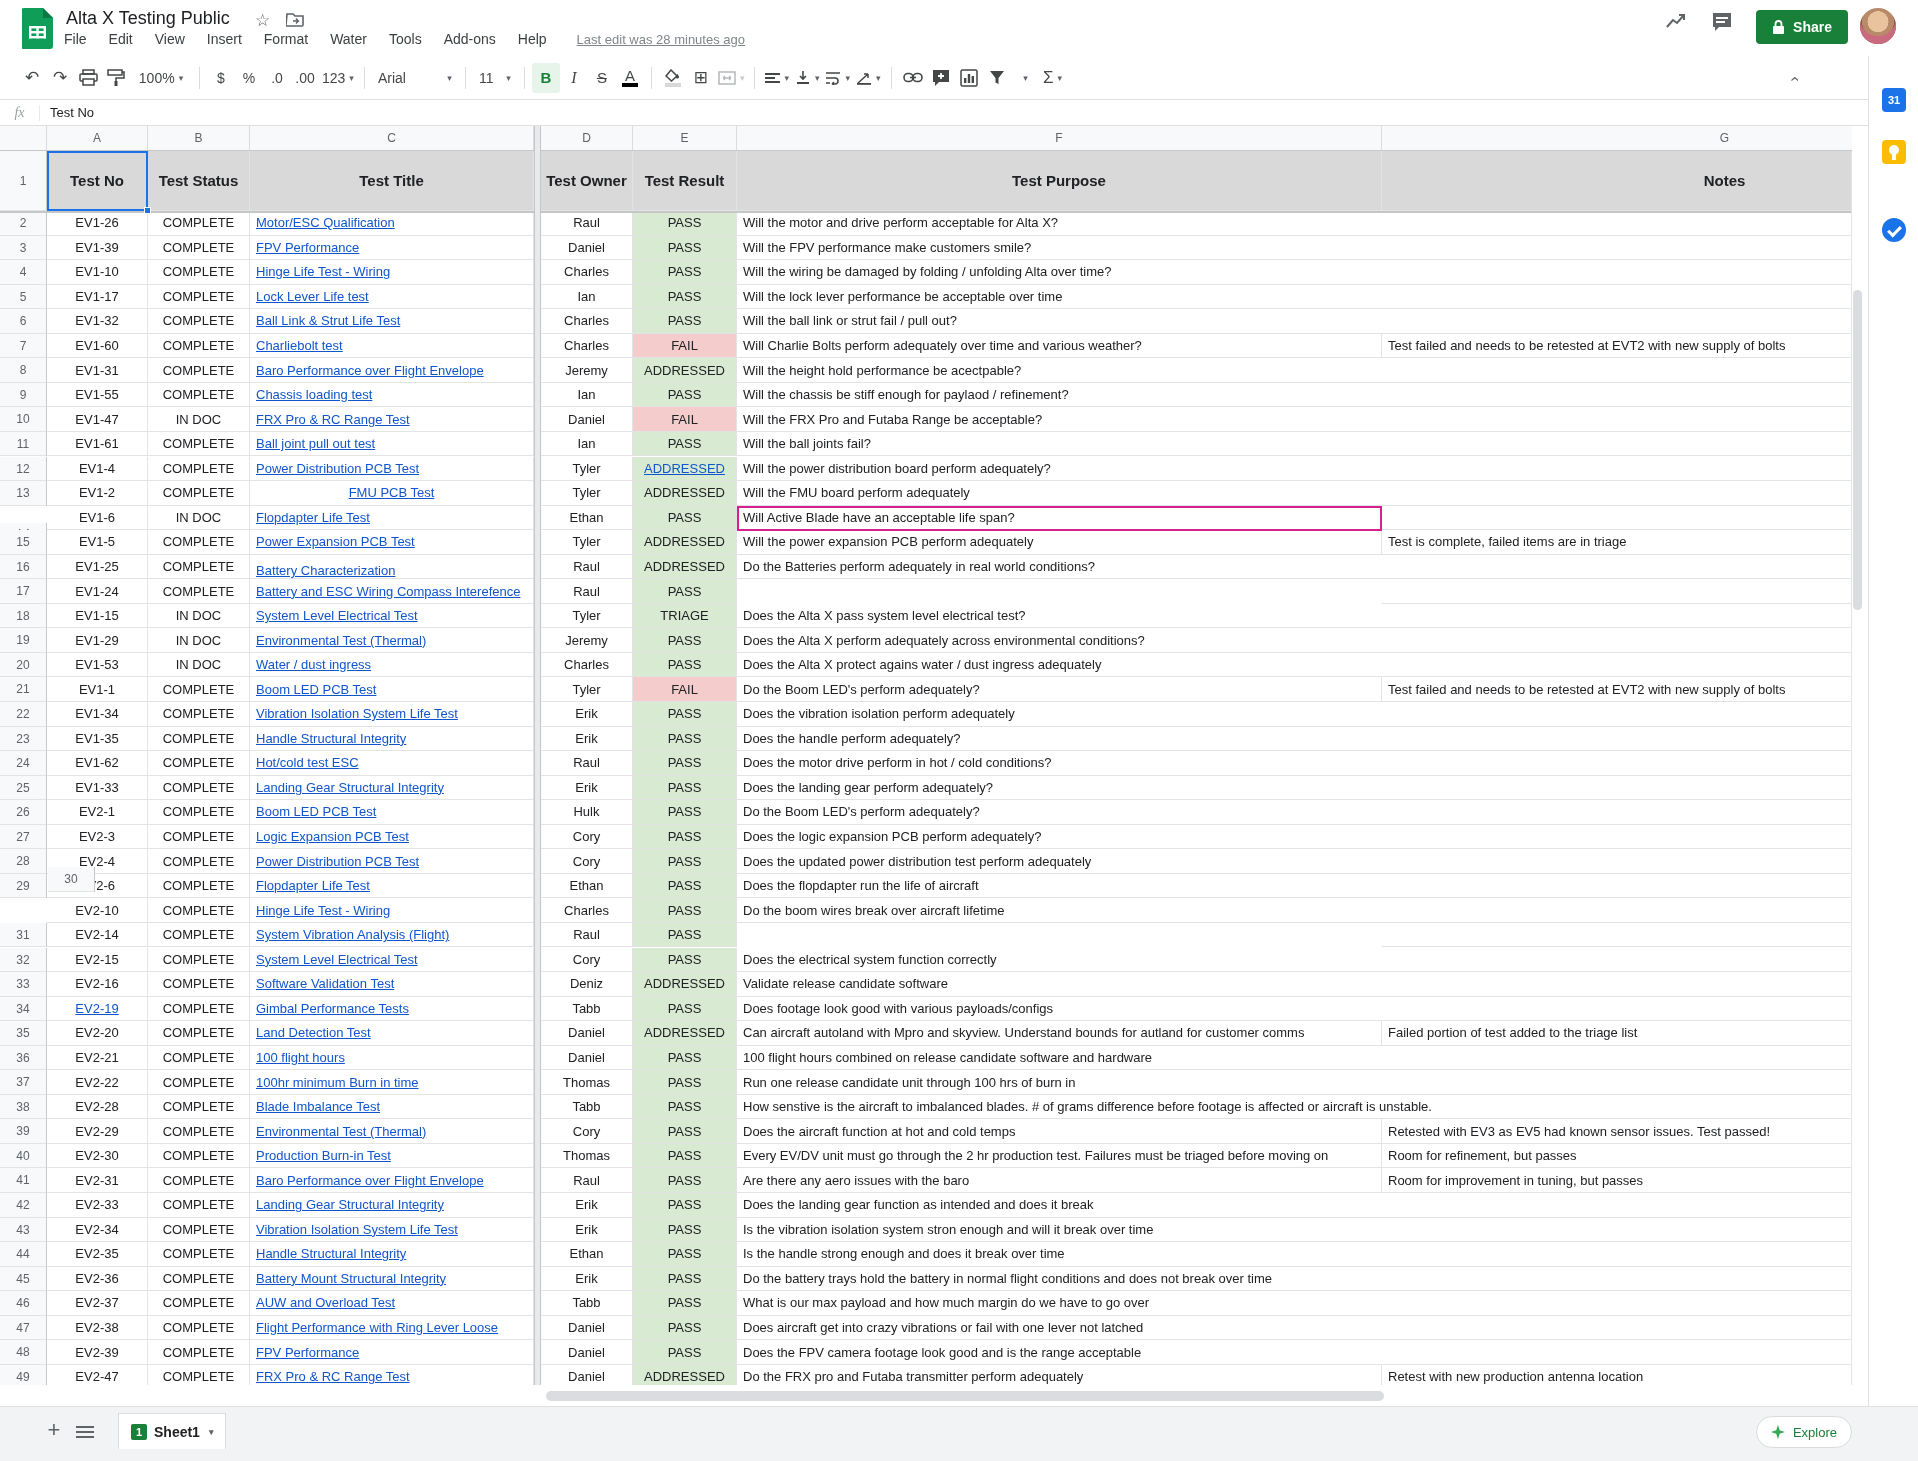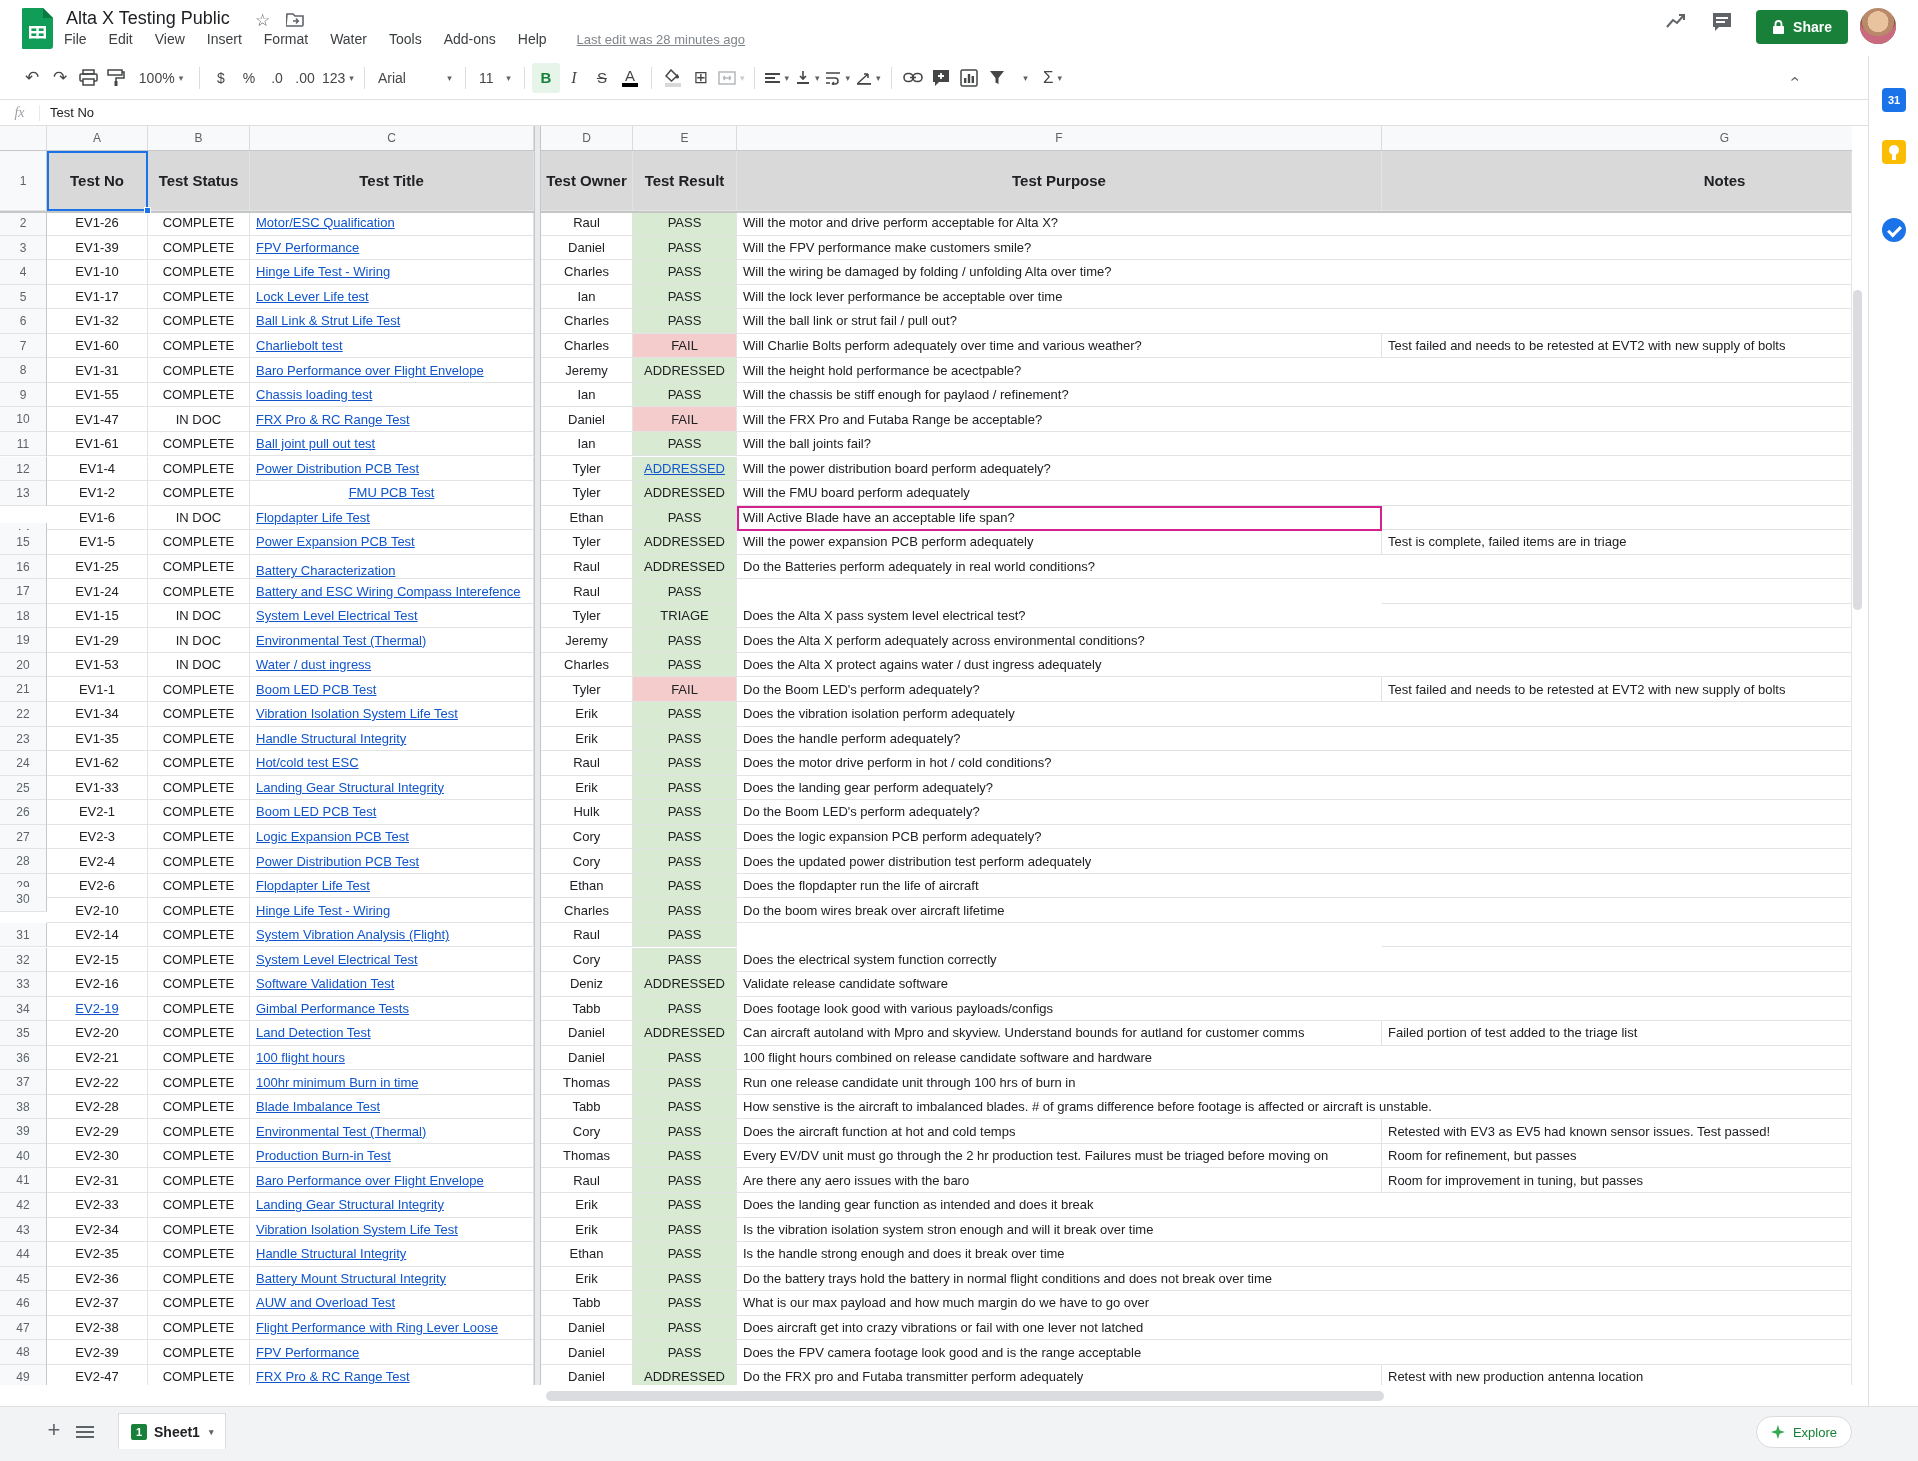--- a/index.html
+++ b/index.html
@@ -584,21 +584,21 @@
       <div class="gutter" style="top: 722.85px; height: 24.55px; line-height: 24.55px;">29</div>
       <div class="cell center" style="left: 47px; top: 722.85px; width: 101px; height: 24.55px;">EV2-6</div>
       <div class="cell center" style="left: 148px; top: 722.85px; width: 102px; height: 24.55px;">COMPLETE</div>
       <div class="cell" style="left: 250px; top: 722.85px; width: 284px; height: 24.55px;">
         <span class="link">Flopdapter Life Test</span>
       </div>
       <div class="cell center" style="left: 541px; top: 722.85px; width: 92px; height: 24.55px;">Ethan</div>
       <div class="cell center" style="left: 633px; top: 722.85px; width: 104px; height: 24.55px; background: rgb(217, 234, 211);">PASS</div>
       <div class="cell" style="left: 737px; top: 722.85px; width: 645px; height: 24.55px; border-right: none; overflow: visible;">Does the flopdapter run the life of aircraft</div>
       <div class="cell" style="left: 1382px; top: 722.85px; width: 686px; height: 24.55px;"></div>
-      <div class="gutter" style="top: 736px; height: 24.55px; line-height: 24.55px;">30</div>
+      <div class="gutter" style="top: 716px; height: 24.55px; line-height: 24.55px; margin-left: 48px;">30</div>
       <div class="cell center" style="left: 47px; top: 747.4px; width: 101px; height: 24.55px;">EV2-10</div>
       <div class="cell center" style="left: 148px; top: 747.4px; width: 102px; height: 24.55px;">COMPLETE</div>
       <div class="cell" style="left: 250px; top: 747.4px; width: 284px; height: 24.55px;">
         <span class="link">Hinge Life Test - Wiring</span>
       </div>
       <div class="cell center" style="left: 541px; top: 747.4px; width: 92px; height: 24.55px;">Charles</div>
       <div class="cell center" style="left: 633px; top: 747.4px; width: 104px; height: 24.55px; background: rgb(217, 234, 211);">PASS</div>
       <div class="cell" style="left: 737px; top: 747.4px; width: 645px; height: 24.55px; border-right: none; overflow: visible;">Do the boom wires break over aircraft lifetime</div>
       <div class="cell" style="left: 1382px; top: 747.4px; width: 686px; height: 24.55px;"></div>
       <div class="gutter" style="top: 771.95px; height: 24.55px; line-height: 24.55px;">31</div>

